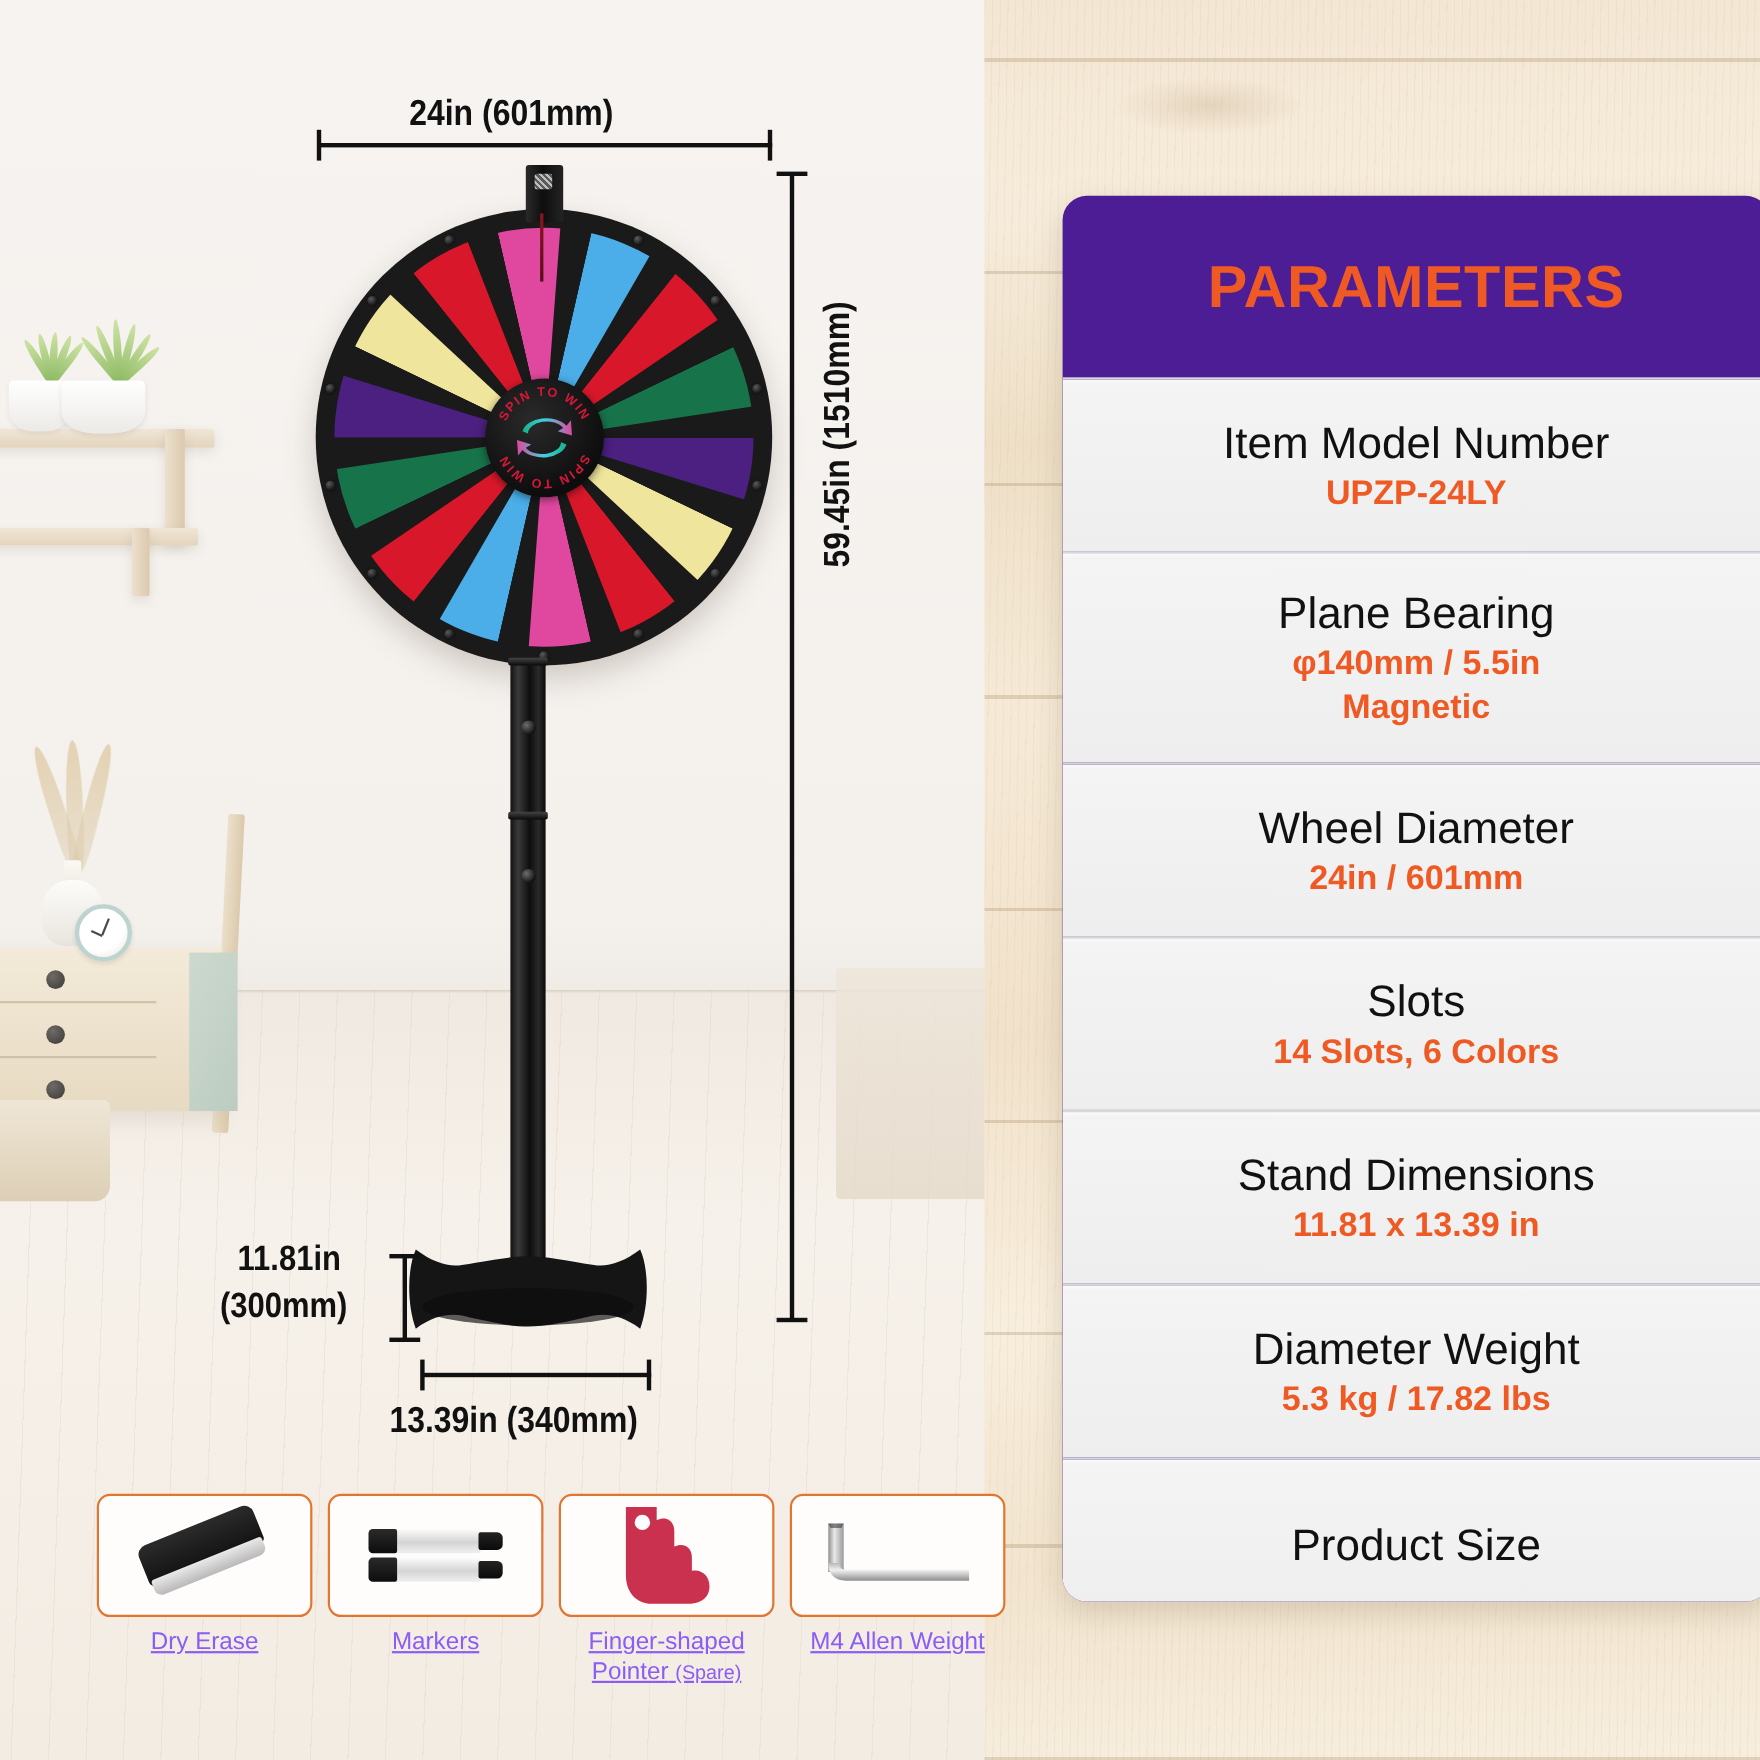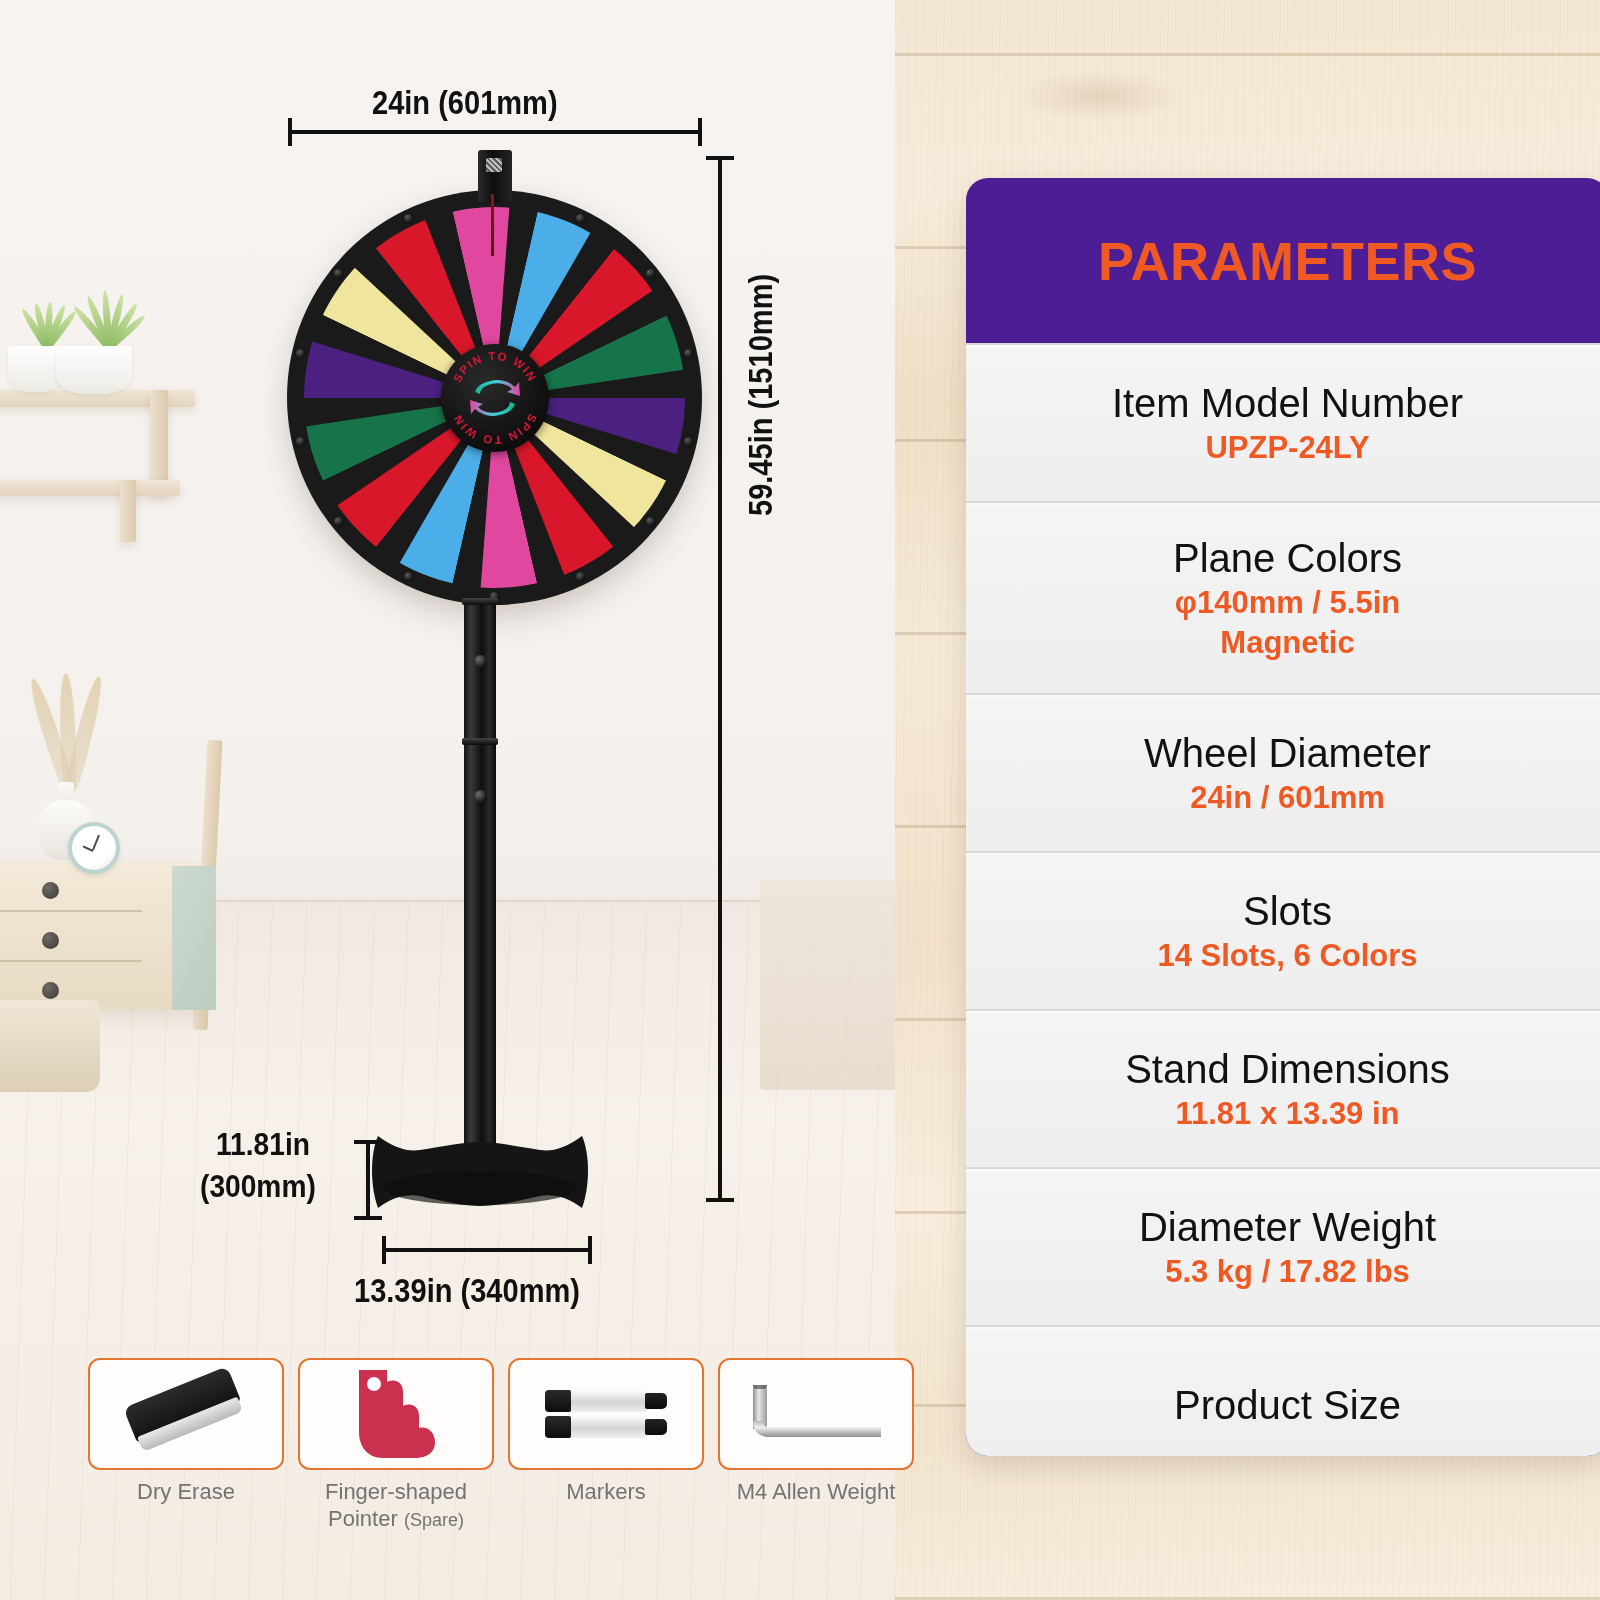--- a/index.html
+++ b/index.html
@@ -259,22 +259,23 @@
     display: flex; gap: 14px;
   }
   .acc { width: 196px; }
   .acc-box {
     height: 112px; border: 2px solid #e2752f; border-radius: 12px;
     background: #fffdfb;
     display:flex; align-items:center; justify-content:center;
     overflow:hidden;
   }
   .acc-label {
-    margin-top: 9px; text-align:center; font-size: 22px; color:#737373;
+    margin-top: 9px; text-align:center; font-size: 22px; color:#8b5cf6;
     line-height: 1.22;
+    text-decoration: underline;
   }
   .acc-label .small { font-size: 18px; }
 
   
   #eraser { width: 112px; height: 58px; transform: rotate(-22deg); position:relative; }
   #eraser .felt {
     position:absolute; left:0; top:0; width:112px; height:38px;
     background: linear-gradient(180deg,#2b2b2b,#111);
     border-radius: 9px 9px 5px 5px;
   }
@@ -366,21 +367,21 @@
 
 <div id="panel">
   <div id="panel-title">PARAMETERS</div>
 
   <div class="prow">
     <div class="plabel">Item Model Number</div>
     <div class="pvalue">UPZP-24LY</div>
   </div>
 
   <div class="prow tall">
-    <div class="plabel">Plane Colors</div>
+    <div class="plabel">Plane Bearing</div>
     <div class="pvalue">φ140mm / 5.5in</div>
     <div class="pvalue">Magnetic</div>
   </div>
 
   <div class="prow">
     <div class="plabel">Wheel Diameter</div>
     <div class="pvalue">24in / 601mm</div>
   </div>
 
   <div class="prow">
@@ -517,52 +518,52 @@
       <div id="eraser">
         <div class="felt"></div>
           <div class="body"></div>
       </div>
     </div>
     <div class="acc-label">Dry Erase</div>
   </div>
 
   <div class="acc">
     <div class="acc-box">
+      <div>
+        <div class="marker">
+            <div class="barrel"></div>
+            <div class="cap"></div>
+            <div class="tip"></div>
+          </div>
+        <div class="marker">
+            <div class="barrel"></div>
+            <div class="cap"></div>
+            <div class="tip"></div>
+          </div>
+      </div>
+    </div>
+    <div class="acc-label">Markers</div>
+  </div>
+
+  <div class="acc">
+    <div class="acc-box">
       <div id="finger-pointer">
         <svg width="86" height="96" viewBox="0 0 86 96" aria-hidden="true">
           <path d="M 6,4 L 34,4 L 34,16 C 42,12 50,16 50,26 L 50,40
                    C 58,36 66,40 66,50 L 66,62 C 74,60 82,66 82,76
                    C 82,88 72,92 62,92 L 30,92 C 14,92 6,80 6,66 Z" fill="#c9314f"></path>
           <circle cx="21" cy="18" r="7" fill="#fdfdfd"></circle>
         </svg>
       </div>
     </div>
     <div class="acc-label">
       <span>Finger-shaped</span><br>
       <span>Pointer</span>
       <span class="small">(Spare)</span>
     </div>
-  </div>
-
-  <div class="acc">
-    <div class="acc-box">
-      <div>
-        <div class="marker">
-            <div class="barrel"></div>
-            <div class="cap"></div>
-            <div class="tip"></div>
-          </div>
-        <div class="marker">
-            <div class="barrel"></div>
-            <div class="cap"></div>
-            <div class="tip"></div>
-          </div>
-      </div>
-    </div>
-    <div class="acc-label">Markers</div>
   </div>
 
   <div class="acc">
     <div class="acc-box">
       <div id="allen">
         <svg width="142" height="74" viewBox="0 0 142 74" aria-hidden="true">
           <defs>
             <linearGradient id="steelV" x1="0" y1="0" x2="1" y2="0">
               <stop offset="0%" stop-color="#8f8f8f"></stop>
               <stop offset="40%" stop-color="#e8e8e8"></stop>

